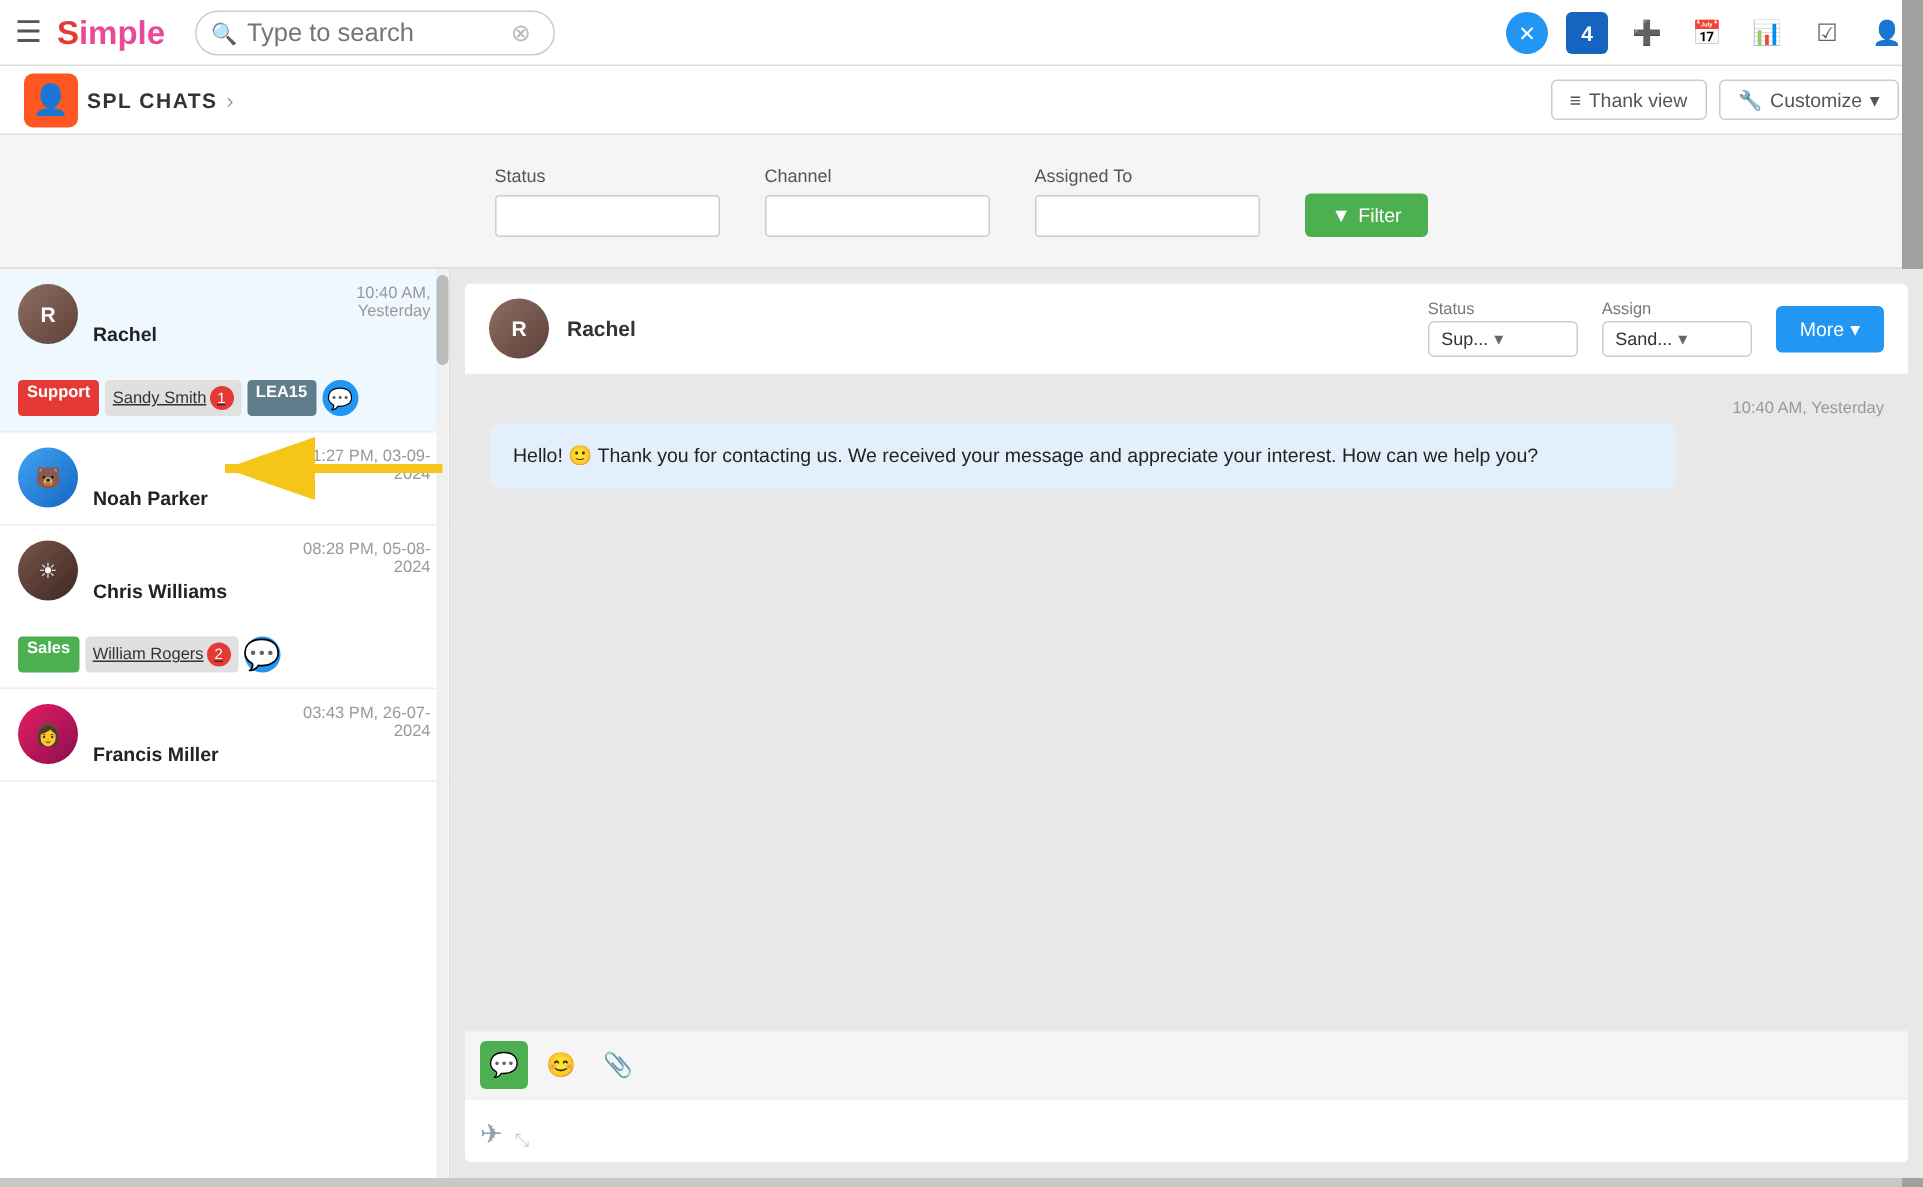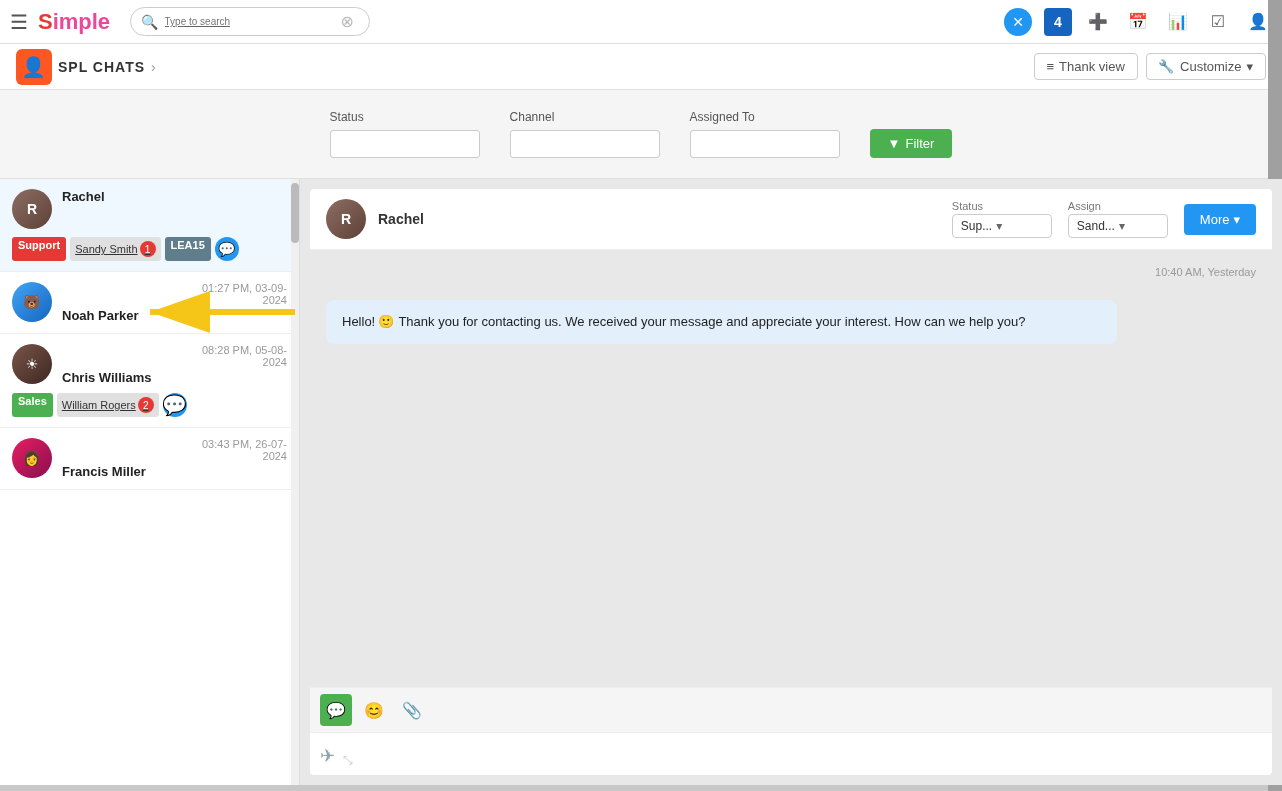--- a/index.html
+++ b/index.html
@@ -9,21 +9,21 @@
     .navbar {
       display: flex; align-items: center; background: #fff;
       height: 44px; border-bottom: 1px solid #ddd; padding: 0 10px; gap: 10px;
     }
     .hamburger { font-size: 20px; cursor: pointer; color: #555; }
     .logo { display: flex; align-items: center; font-size: 22px; font-weight: bold; color: #2196F3; margin-right: 10px; }
     .search-bar {
       display: flex; align-items: center; border: 1px solid #ccc; border-radius: 20px;
       padding: 4px 10px; width: 240px; background: #fff; gap: 6px;
     }
-    .search-bar input { border: none; outline: none; width: 170px; font-size: 10px; color: #666; text-decoration: underline; }
+    .search-bar input { border: none; outline: none; width: 170px; font-size: 17px; color: #666; }
     .search-icon { color: #999; font-size: 14px; }
     .search-clear { color: #bbb; font-size: 16px; cursor: pointer; }
     .nav-icons { display: flex; align-items: center; gap: 12px; margin-left: auto; }
     .nav-icon { width: 28px; height: 28px; display: flex; align-items: center; justify-content: center; font-size: 16px; color: #666; cursor: pointer; }
     .nav-icon.blue-x { background: #2196F3; border-radius: 50%; color: white; font-size: 14px; }
     .nav-icon.num { background: #1565C0; color: white; border-radius: 4px; font-weight: bold; font-size: 14px; }
 
     
     .breadcrumb-bar {
       display: flex; align-items: center; background: #fff;
@@ -83,21 +83,21 @@
     }
     .chat-item.active { background: #f0f8ff; }
     .chat-item-header { display: flex; align-items: flex-start; gap: 10px; }
     .chat-avatar {
       width: 40px; height: 40px; border-radius: 50%; flex-shrink: 0;
       background: #bbb; overflow: hidden; display: flex; align-items: center; justify-content: center;
     }
     .chat-info { flex: 1; }
     .chat-meta { text-align: right; font-size: 11px; color: #999; margin-bottom: 2px; }
     .chat-name { font-weight: bold; font-size: 13px; color: #222; }
-    .chat-tags { display: flex; flex-wrap: wrap; gap: 4px; margin-top: 4px; }
+    .chat-tags { display: flex; flex-wrap: wrap; gap: 4px; margin-top: 19px; }
     .tag {
       border-radius: 3px; padding: 2px 6px; font-size: 11px; color: white; font-weight: bold;
     }
     .tag.support { background: #e53935; }
     .tag.closed { background: #757575; }
     .tag.sales { background: #4caf50; }
     .tag.lea { background: #607d8b; }
     .tag.con { background: #607d8b; }
     .channel-icon {
       position: absolute; right: 8px; bottom: 10px;
@@ -137,21 +137,21 @@
       padding: 4px 8px; background: #fff; font-size: 12px; color: #333; cursor: pointer; gap: 4px; min-width: 100px;
     }
     .control-select .arrow { color: #666; }
     .btn-more {
       background: #2196F3; color: white; border: none; border-radius: 4px;
       padding: 8px 16px; font-size: 13px; cursor: pointer; display: flex; align-items: center; gap: 4px;
     }
 
     
     .messages-area {
-      flex: 1; padding: 16px; overflow-y: auto; display: flex; flex-direction: column; gap: 18px;
+      flex: 1; padding: 16px; overflow-y: auto; display: flex; flex-direction: column; gap: 0;
     }
     .message-timestamp { text-align: right; font-size: 11px; color: #999; margin-bottom: 4px; }
     .message-bubble {
       background: #e3f0fb; border-radius: 8px; padding: 12px 16px;
       max-width: 85%; font-size: 13px; color: #222; line-height: 1.5;
     }
 
     
     .message-input-area {
       background: #fff; border-top: 1px solid #eee;
@@ -275,20 +275,21 @@
 </div>
 
 <div class="main-content">
 
   <div class="chat-list">
 
     <div class="chat-item active" style="position:relative;">
       <div class="chat-item-header">
         <div class="chat-avatar avatar-rachel">R</div>
         <div class="chat-info">
+          <div class="chat-meta">10:40 AM,<br>Yesterday</div>
           <div class="chat-name">Rachel</div>
         </div>
       </div>
       <div class="chat-tags">
         <span class="tag support">Support</span>
         <span class="agent-badge">
           Sandy Smith
           <span class="count">1</span>
         </span>
         <span class="tag lea">LEA15</span>

